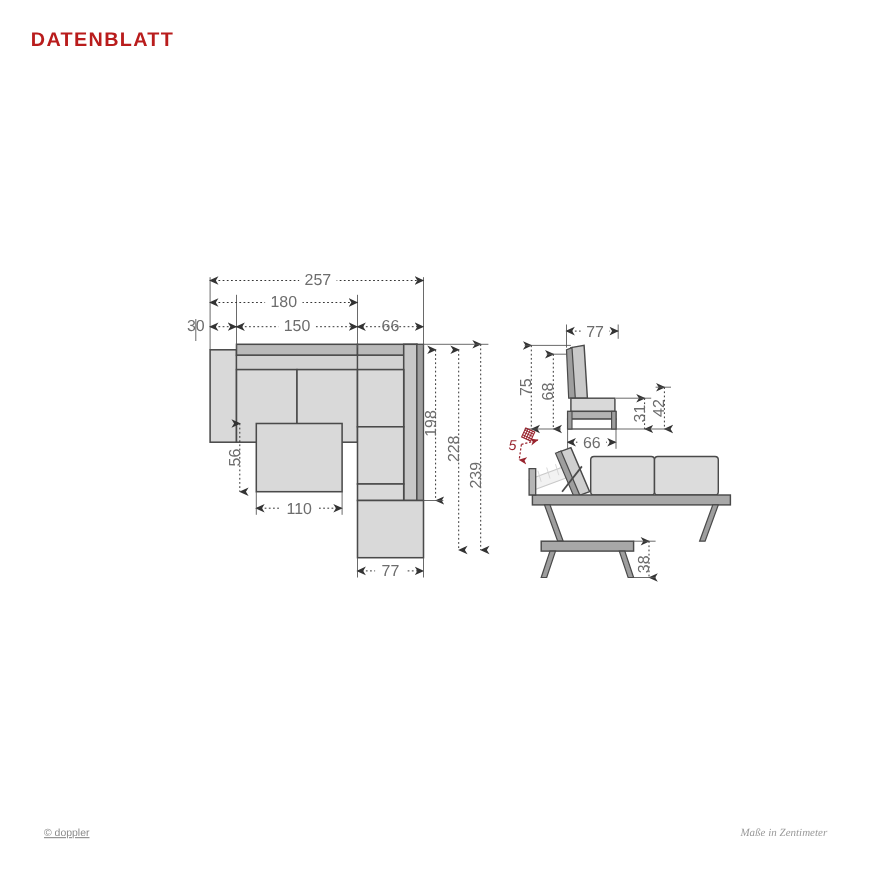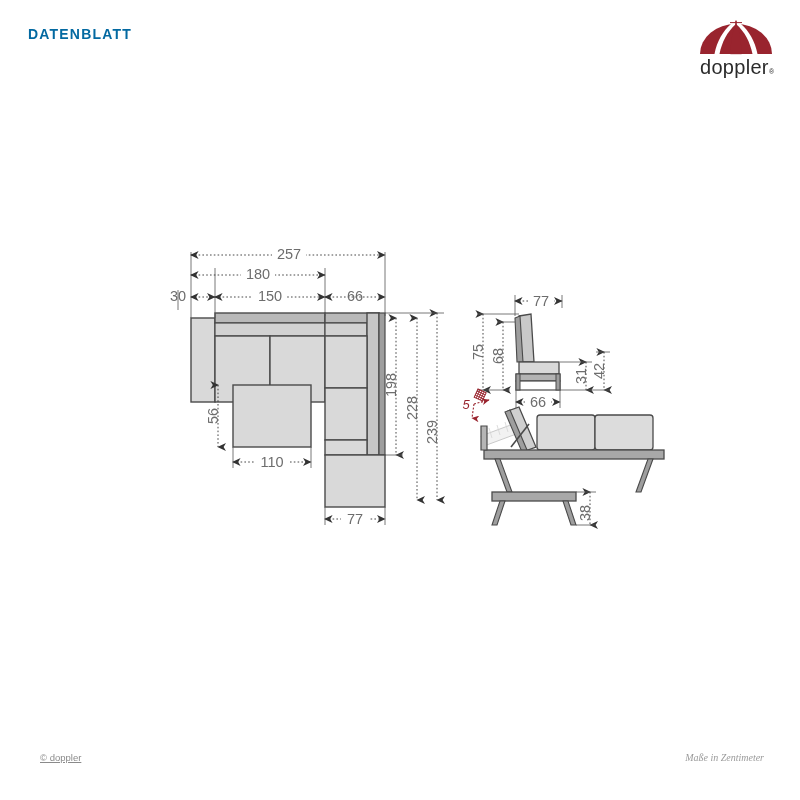--- a/index.html
+++ b/index.html
@@ -2,64 +2,42 @@
 <html><head>
 <meta charset="utf-8">
 <style>
   html,body{margin:0;padding:0;background:#ffffff;}
   body{width:800px;height:800px;position:relative;overflow:hidden;
        font-family:"Liberation Sans","DejaVu Sans",sans-serif;color:#414141;}
 
   .page{position:absolute;inset:0;}
 
   
-  .title{position:absolute;left:28px;top:26px;font-size:14px;font-weight:bold;
-         letter-spacing:1.2px;color:#0369a1;}
+  .title{position:absolute;left:28px;top:26px;font-size:18px;font-weight:bold;
+         letter-spacing:1.2px;color:#b91c1c;}
 
   .logo{position:absolute;left:694px;top:18px;width:84px;height:62px;}
   .logo svg{display:block;}
 
   
   .foot-left{position:absolute;left:40px;top:752px;font-size:9.5px;color:#8a8a8a;text-decoration:underline;}
-  .foot-right{position:absolute;right:36px;top:752px;font-size:10px;color:#9a9a9a;
+  .foot-right{position:absolute;right:48px;top:752px;font-size:10px;color:#9a9a9a;
               font-style:italic;font-family:"Liberation Serif","DejaVu Serif",serif;}
 
   
   .draw{position:absolute;left:0;top:0;width:800px;height:668px;}
   .draw svg{display:block;}
 </style>
 </head>
 <body>
 
 <div class="page">
 
   <div class="title">DATENBLATT</div>
 
-  <div class="logo">
-    <svg width="84" height="62" viewBox="0 0 84 62">
-
-      <g>
-        <path d="M6,36 A36,30 0 0 1 78,36 Z" fill="#99242e"></path>
-        <path d="M6,36 A36,30 0 0 1 78,36" fill="none" stroke="#ffffff" stroke-width="0"></path>
-
-        <path d="M42,6 C33,14 28,24 25.5,36 L20.5,36 C23,23 29,13 37,6 Z" fill="#ffffff"></path>
-        <path d="M42,6 C51,14 56,24 58.5,36 L63.5,36 C61,23 55,13 47,6 Z" fill="#ffffff"></path>
-        <path d="M42,6 C39.5,14 38.5,24 38.2,36 L33.6,36 C34,23 36.5,13 40,6 Z" fill="#ffffff" opacity="0"></path>
-
-        <path d="M36.4,36 C36.8,22 38.8,12 42,6 C45.2,12 47.2,22 47.6,36 Z" fill="#99242e"></path>
-        <rect x="36.4" y="34.6" width="11.2" height="1.6" fill="#99242e"></rect>
-
-        <rect x="41.2" y="2.6" width="1.6" height="4.4" fill="#99242e"></rect>
-        <path d="M36,4.6 L48,4.6" stroke="#99242e" stroke-width="1" fill="none"></path>
-      </g>
-
-      <text x="6" y="56" font-family="'Liberation Sans',sans-serif" font-size="20" letter-spacing="0.3" fill="#2b2b2b">doppler</text>
-      <text x="75" y="56" font-family="'Liberation Sans',sans-serif" font-size="7" fill="#2b2b2b">®</text>
-    </svg>
-  </div>
 
   <div class="draw">
   <svg width="800" height="800" viewBox="0 0 800 800" font-family="'Liberation Sans',sans-serif">
 
     <defs>
       <marker id="ah-r" markerWidth="9" markerHeight="9" refX="8" refY="4.5" orient="auto" markerUnits="userSpaceOnUse">
         <path d="M0,0.6 L8.6,4.5 L0,8.4 L2.4,4.5 Z" fill="#333"></path>
       </marker>
       <marker id="ah-l" markerWidth="9" markerHeight="9" refX="1" refY="4.5" orient="auto" markerUnits="userSpaceOnUse">
         <path d="M8.6,0.6 L0,4.5 L8.6,8.4 L6.2,4.5 Z" fill="#333"></path>

